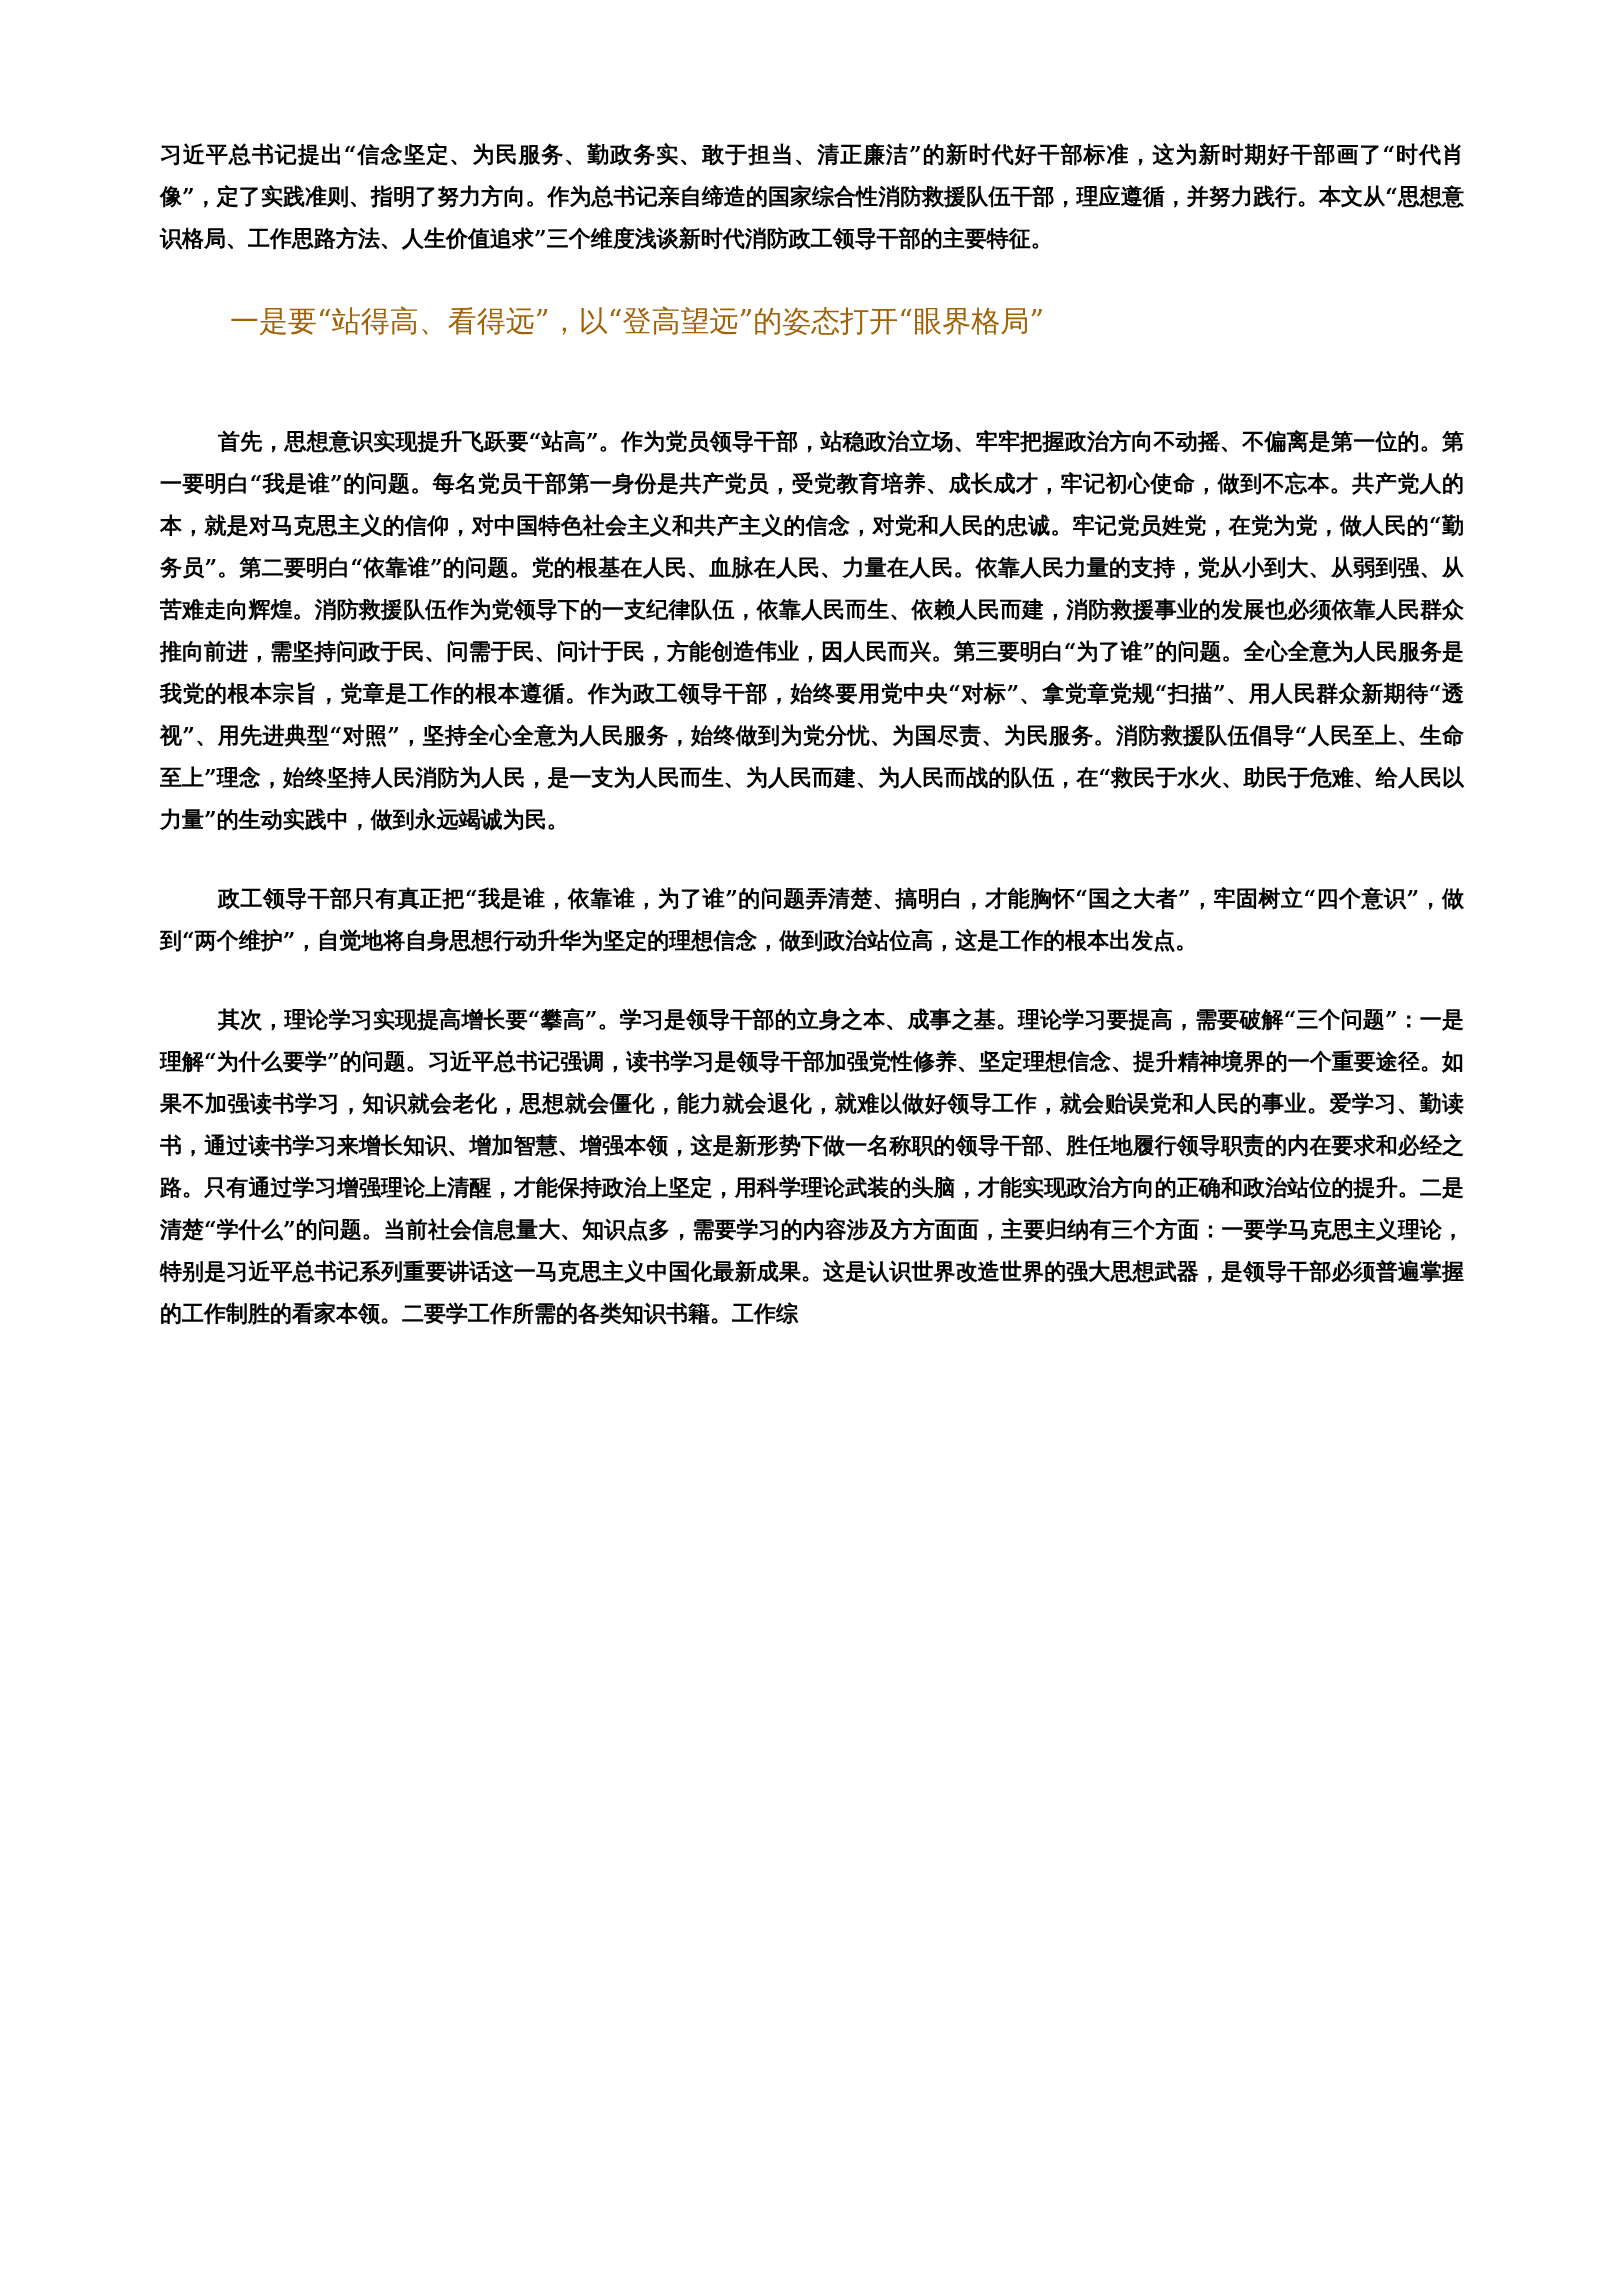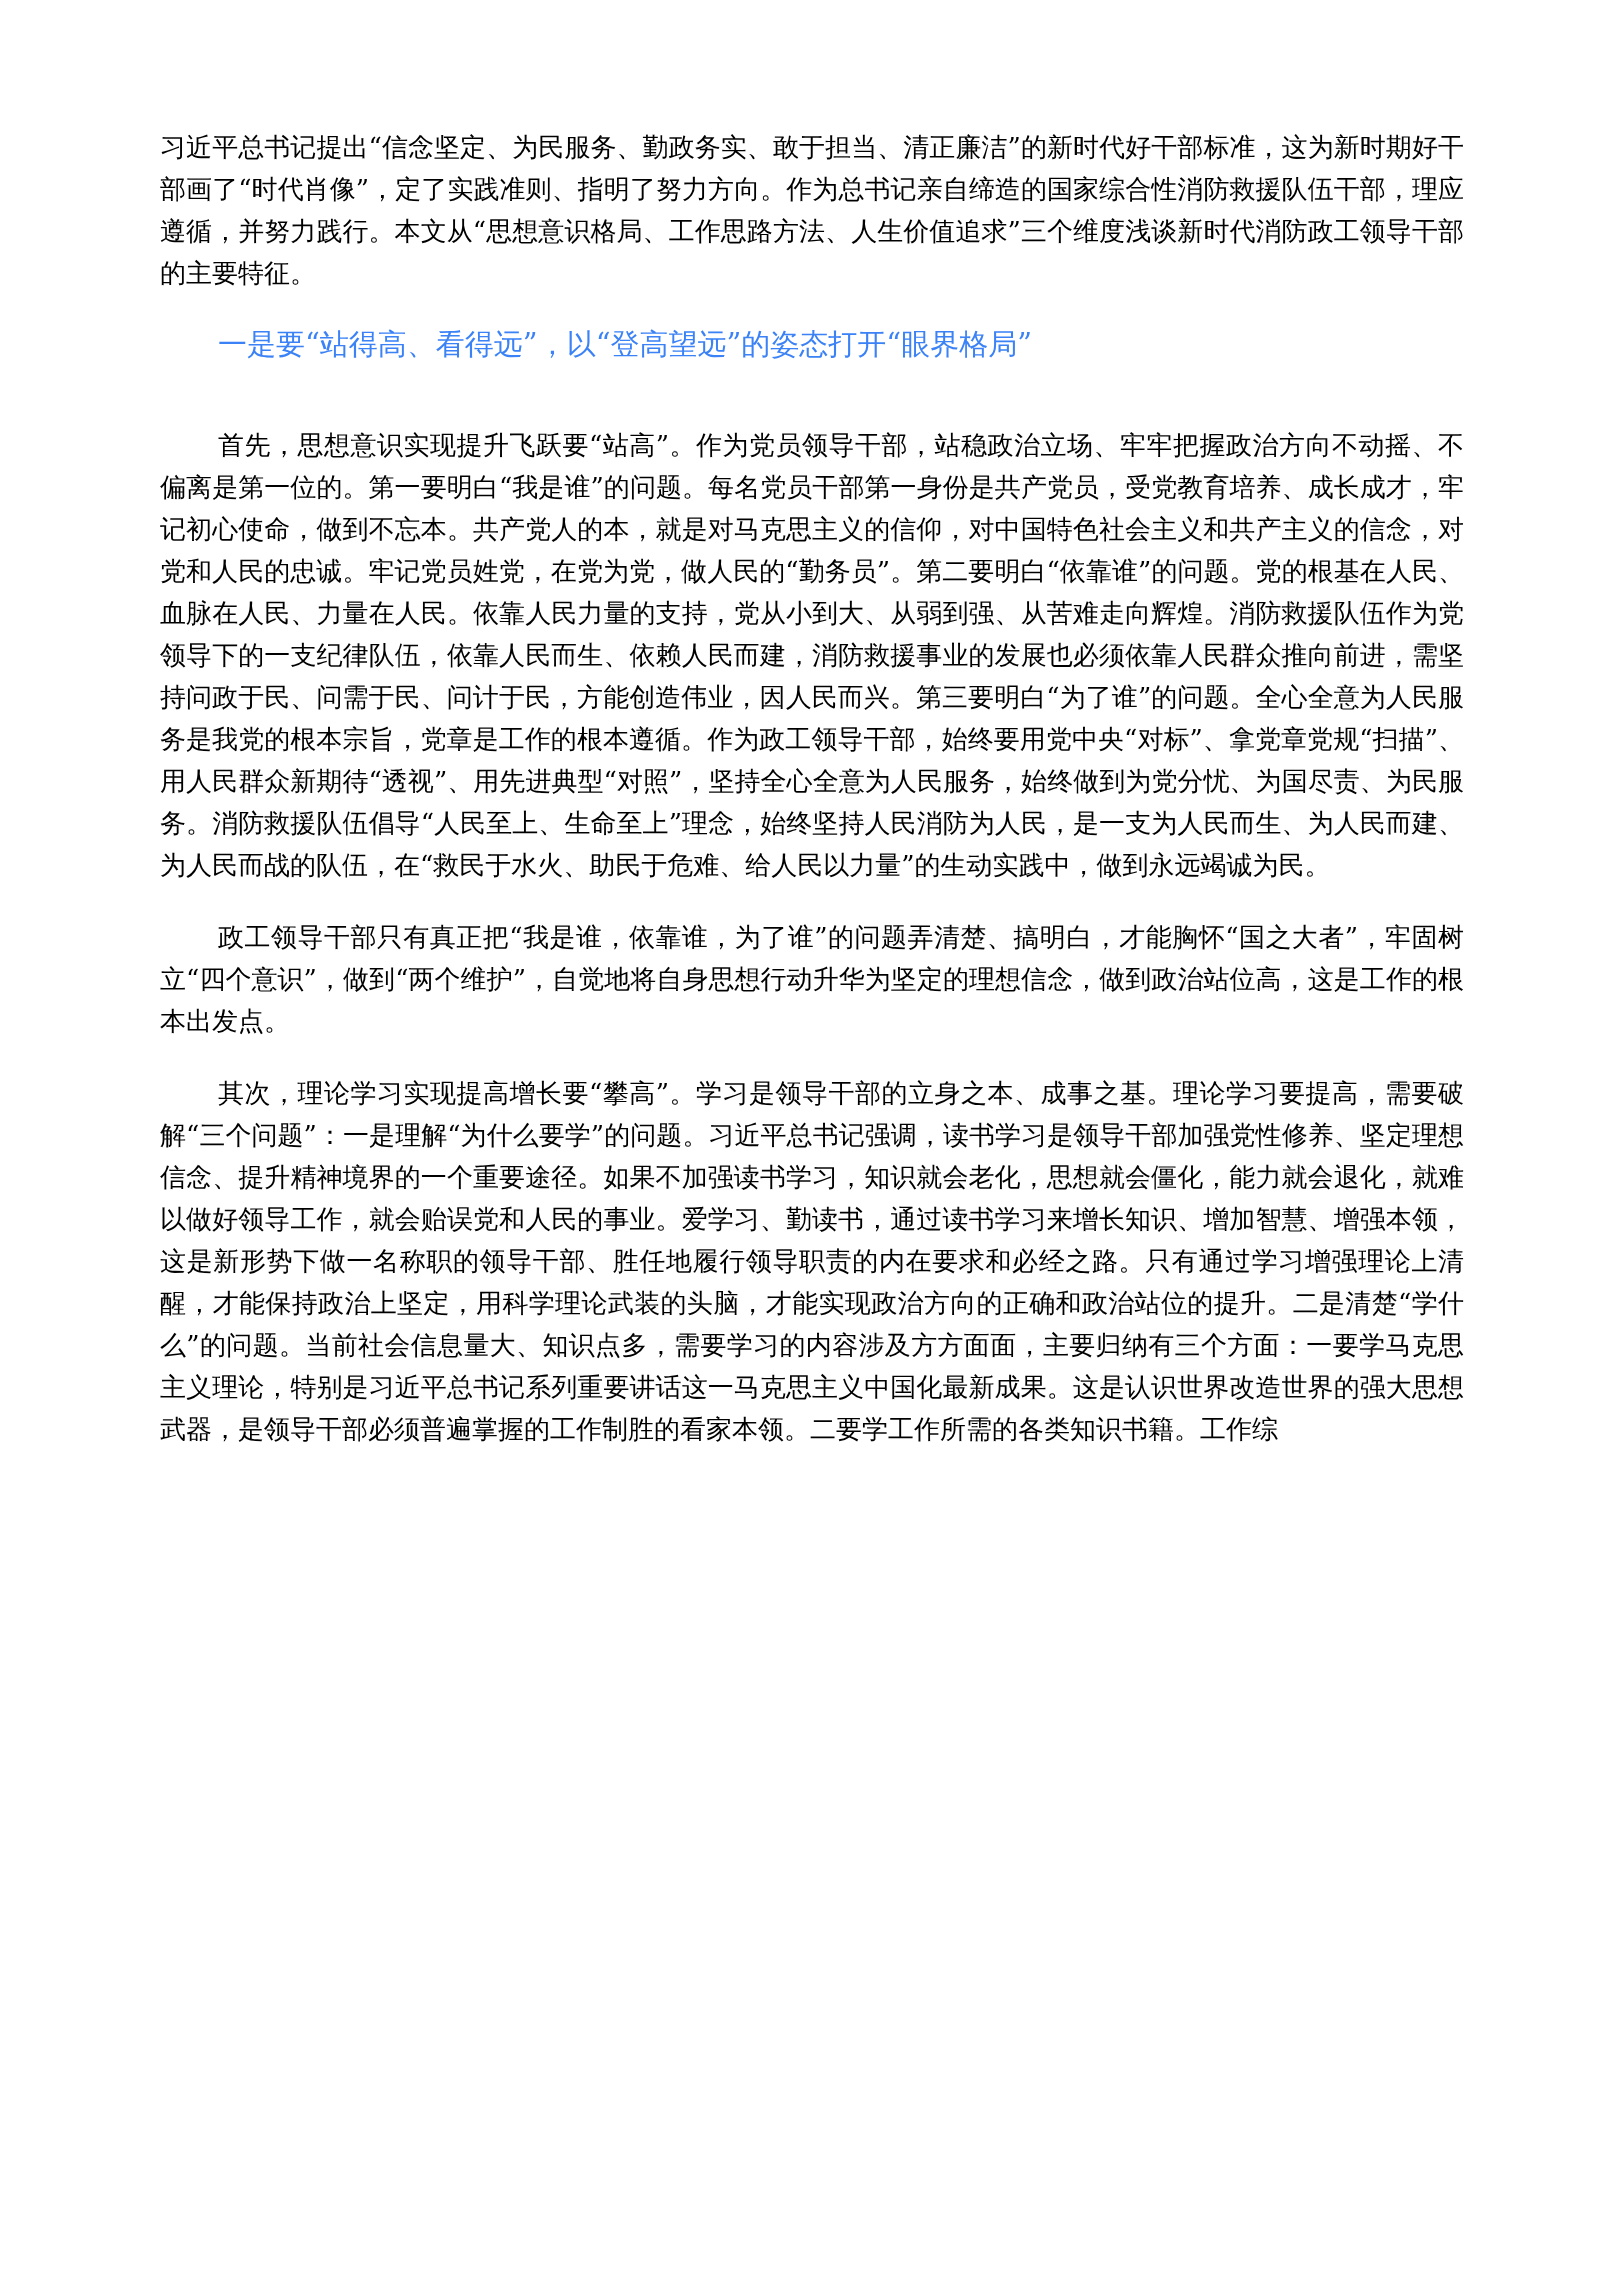--- a/index.html
+++ b/index.html
@@ -17,41 +17,42 @@
     box-sizing: border-box;
   }
   .content {
     position: absolute;
     left: 160px;
     top: 125px;
     width: 1304px;
   }
   .para {
     font-family: "DejaVu Serif", "Liberation Serif", serif;
-    font-size: 26px;
+    font-size: 22px;
     line-height: 42px;
     color: #000000;
     text-align: justify;
     text-justify: inter-ideograph;
-    margin: 1px 0 0 0;
+    margin: 8px 0 0 0;
     letter-spacing: 0px;
     word-break: break-all;
+    font-weight: bold;
     -webkit-font-smoothing: none;
   }
   .para.indent {
     text-indent: 58px;
   }
   .gap-md { height: 29px; }
   .heading {
     font-family: "DejaVu Serif", "Liberation Serif", serif;
     font-size: 29px;
     line-height: 42px;
-    color: #3b82f6;
+    color: #a16207;
     text-indent: 58px;
-    margin: 0;
+    margin: 12px;
     letter-spacing: 0px;
   }
 </style>
 </head>
 <body>
 
 <div class="page">
   <div class="content">
 
     <p class="para">习近平总书记提出“信念坚定、为民服务、勤政务实、敢于担当、清正廉洁”的新时代好干部标准，这为新时期好干部画了“时代肖像”，定了实践准则、指明了努力方向。作为总书记亲自缔造的国家综合性消防救援队伍干部，理应遵循，并努力践行。本文从“思想意识格局、工作思路方法、人生价值追求”三个维度浅谈新时代消防政工领导干部的主要特征。</p>

